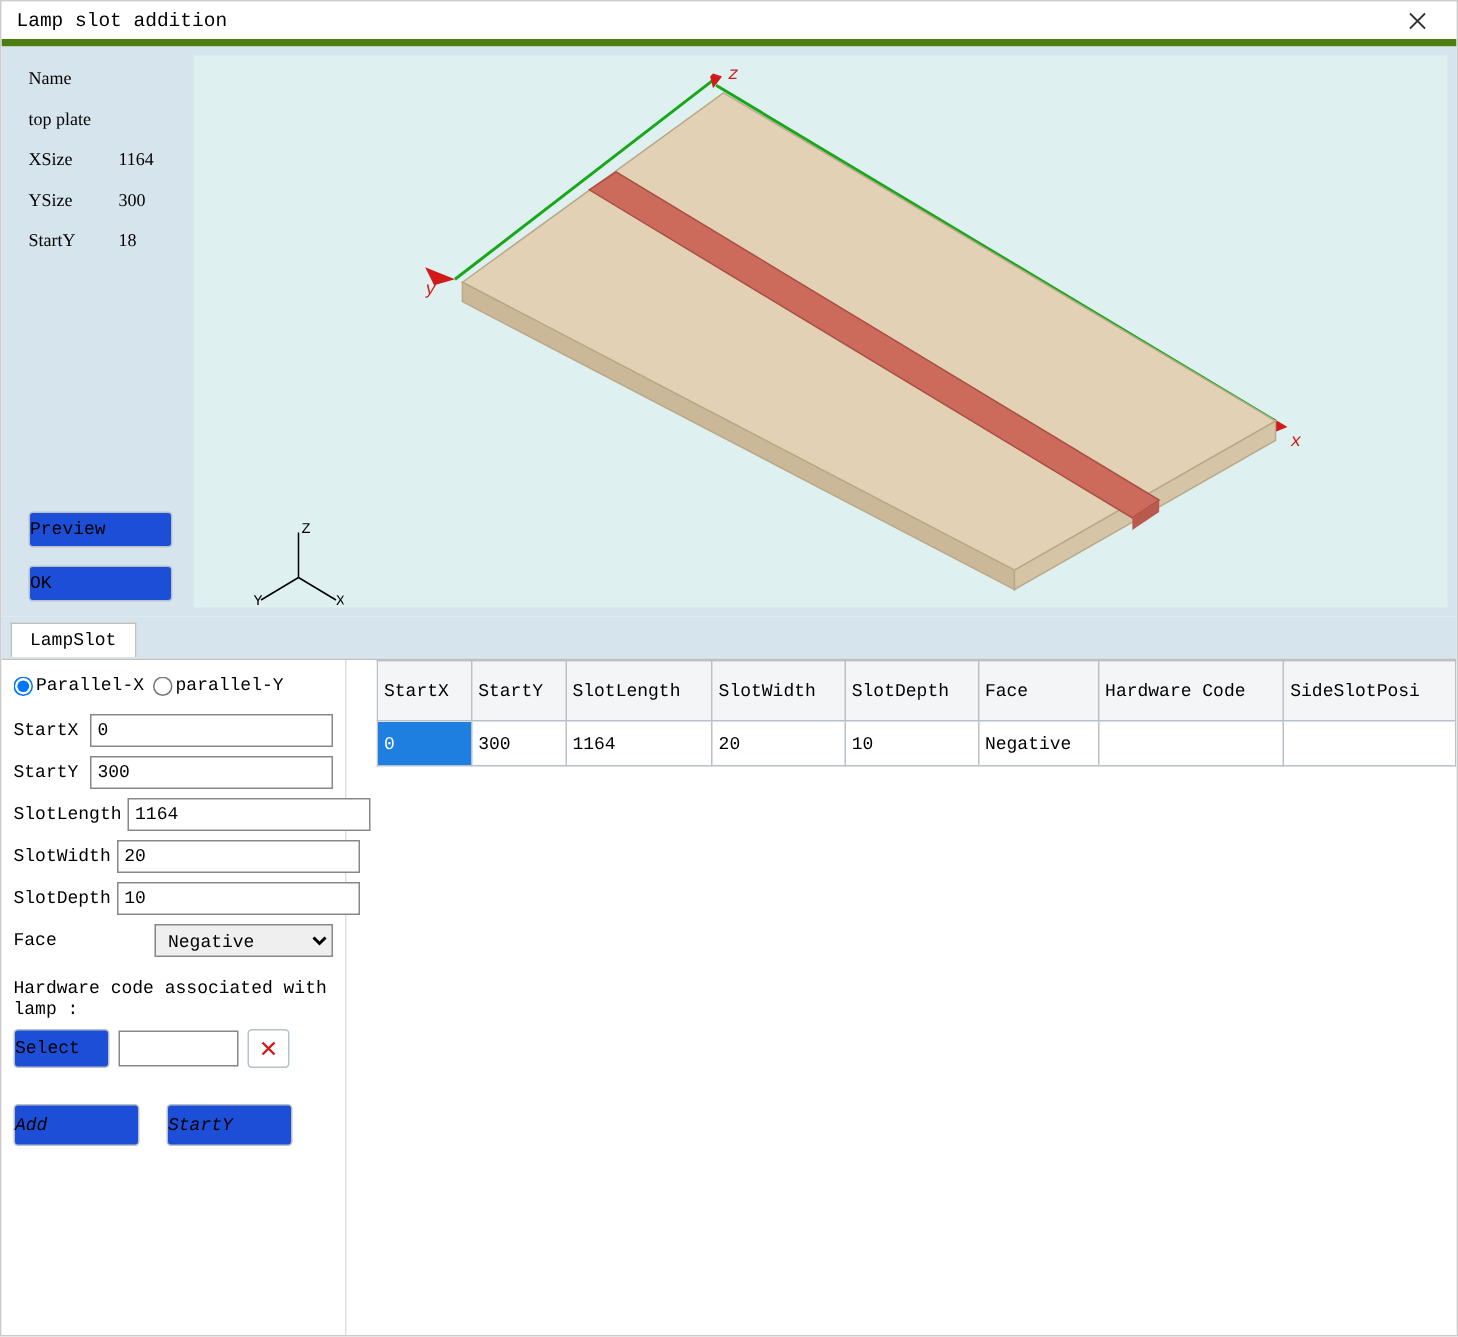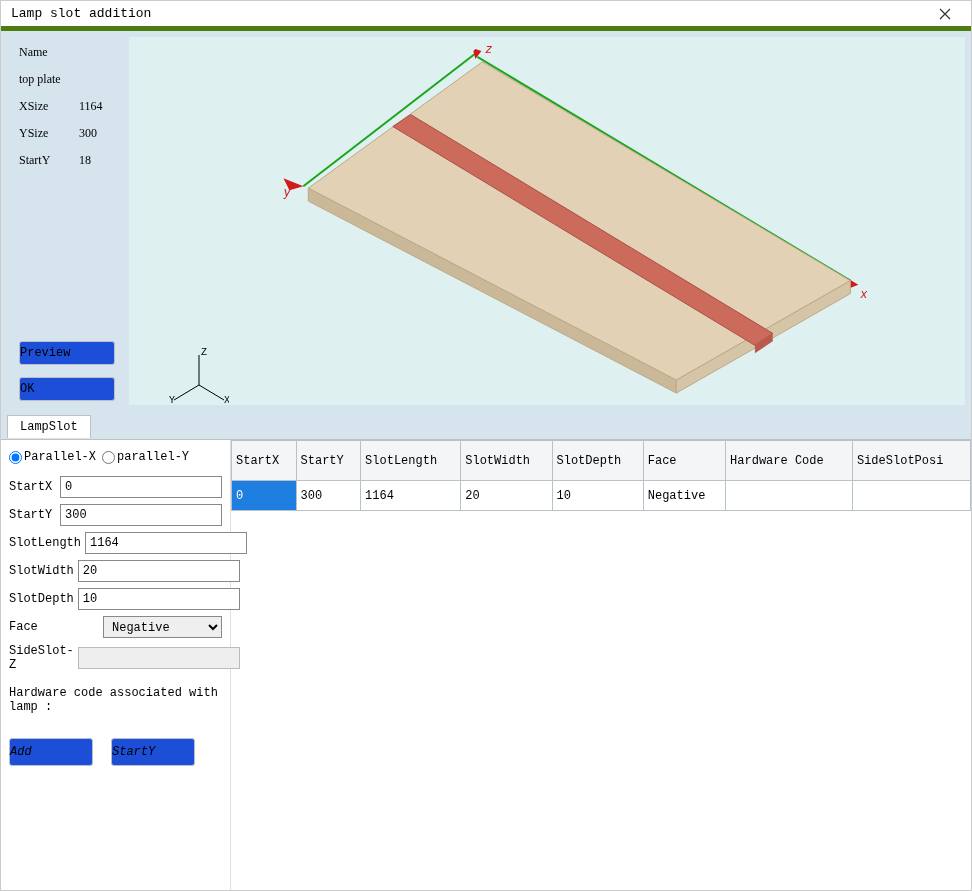--- a/index.html
+++ b/index.html
@@ -88,20 +88,21 @@
   padding: 4px 12px;
   font-size: 12px;
   position: relative;
   top: 1px;
 }
 .lower {
   display: flex;
   border-top: 1px solid #c0c0c0;
   height: calc(891px - 30px - 380px - 28px);
   background: #fff;
+  gap: 20px;
 }
 .form-col {
   width: 230px;
   padding: 10px 8px;
   display: flex;
   flex-direction: column;
   gap: 6px;
   border-right: 1px solid #e0e0e0;
 }
 .radio-row { display: flex; gap: 6px; align-items: center; margin-bottom: 6px;}
@@ -252,26 +253,31 @@
     <div class="field-row">
         <span class="fk">SlotDepth</span>
         <input type="text" value="10" style="">
       </div>
     <div class="field-row">
         <span class="fk">Face</span>
       <select>
         <option>Negative</option>
       </select>
     </div>
-    <div class="field-row">
-        <span class="fk">SideSlot-Z</span>
-        <input type="text" disabled="" value="" style="">
-      </div>
 
     <div style="margin-top:8px">Hardware code associated with lamp :</div>
+    <div class="hw-row">
+      <button class="btn" style="width:64px;height:26px">Select</button>
+      <input type="text" value="" style="">
+      <span class="btn-icon">
+        <svg width="10" height="10" viewBox="0 0 10 10">
+            <path d="M1 1 L9 9 M9 1 L1 9" stroke="#d11a1a" stroke-width="1.6"></path>
+          </svg>
+      </span>
+    </div>
 
     <div class="btn-row">
       <button class="btn btn-rect">Add</button>
       <button class="btn btn-rect">StartY</button>
     </div>
   </div>
 
   <div class="table-col">
     <table class="grid">
       <thead>

